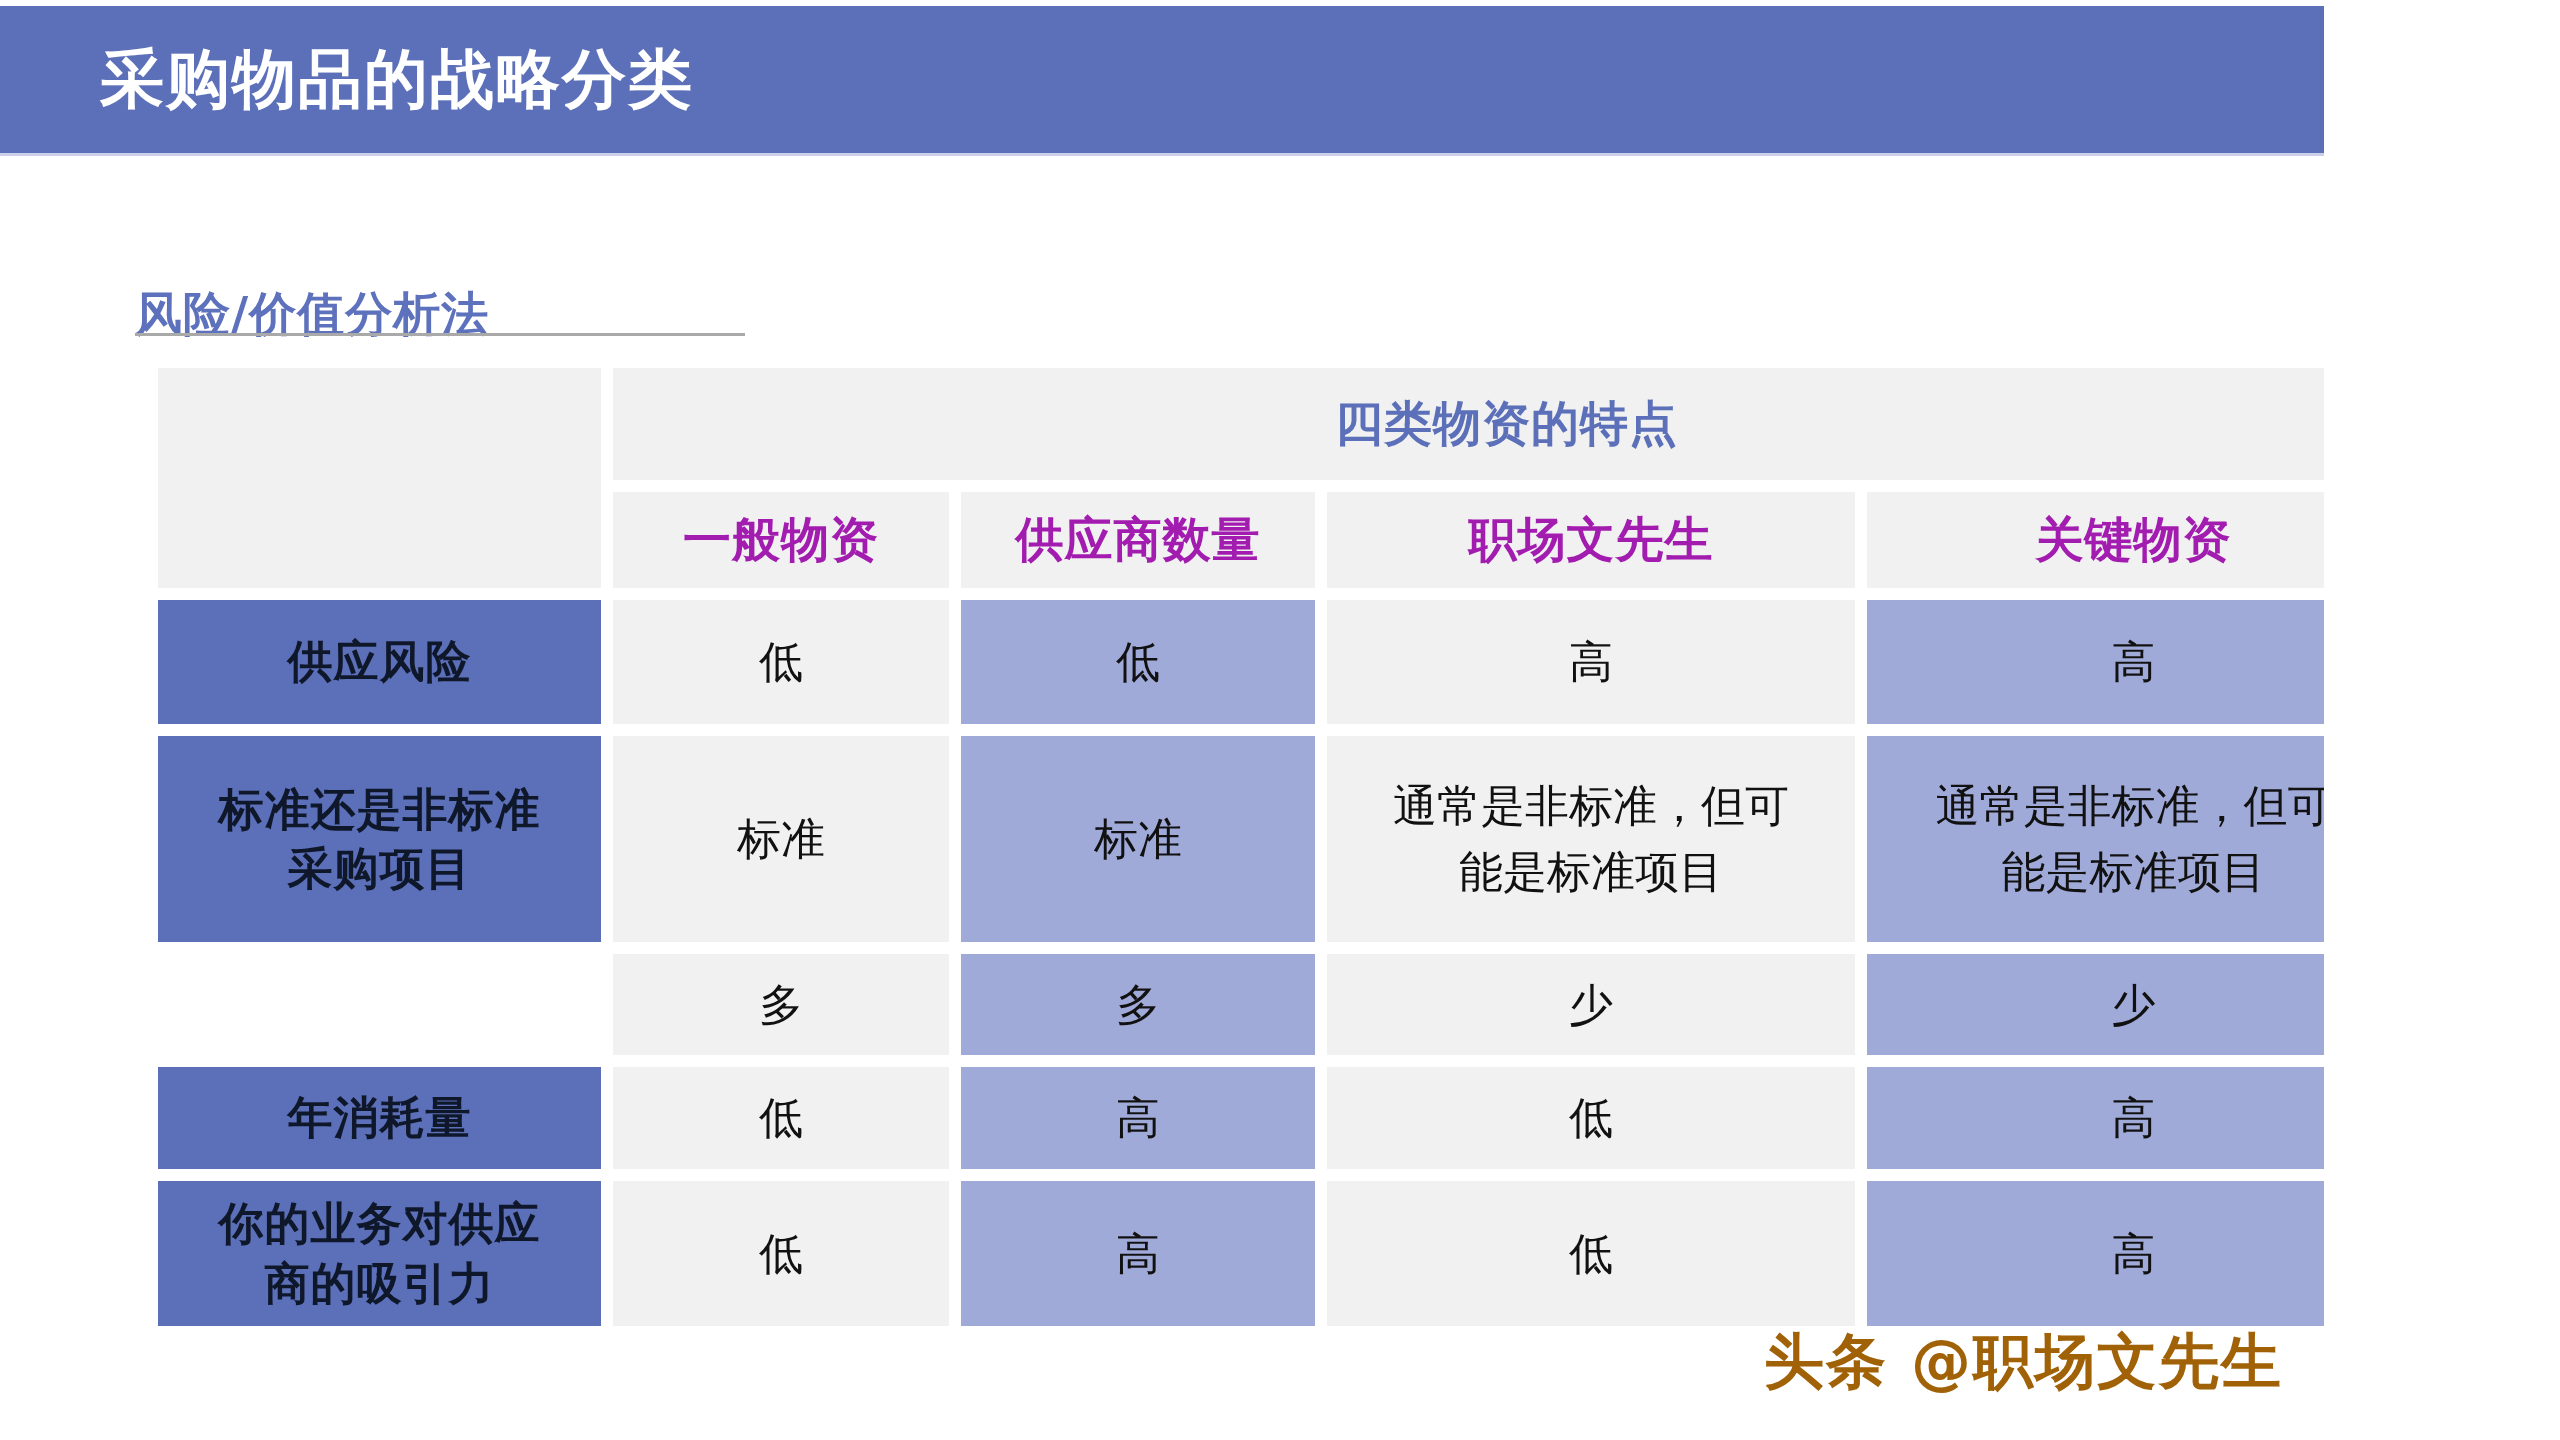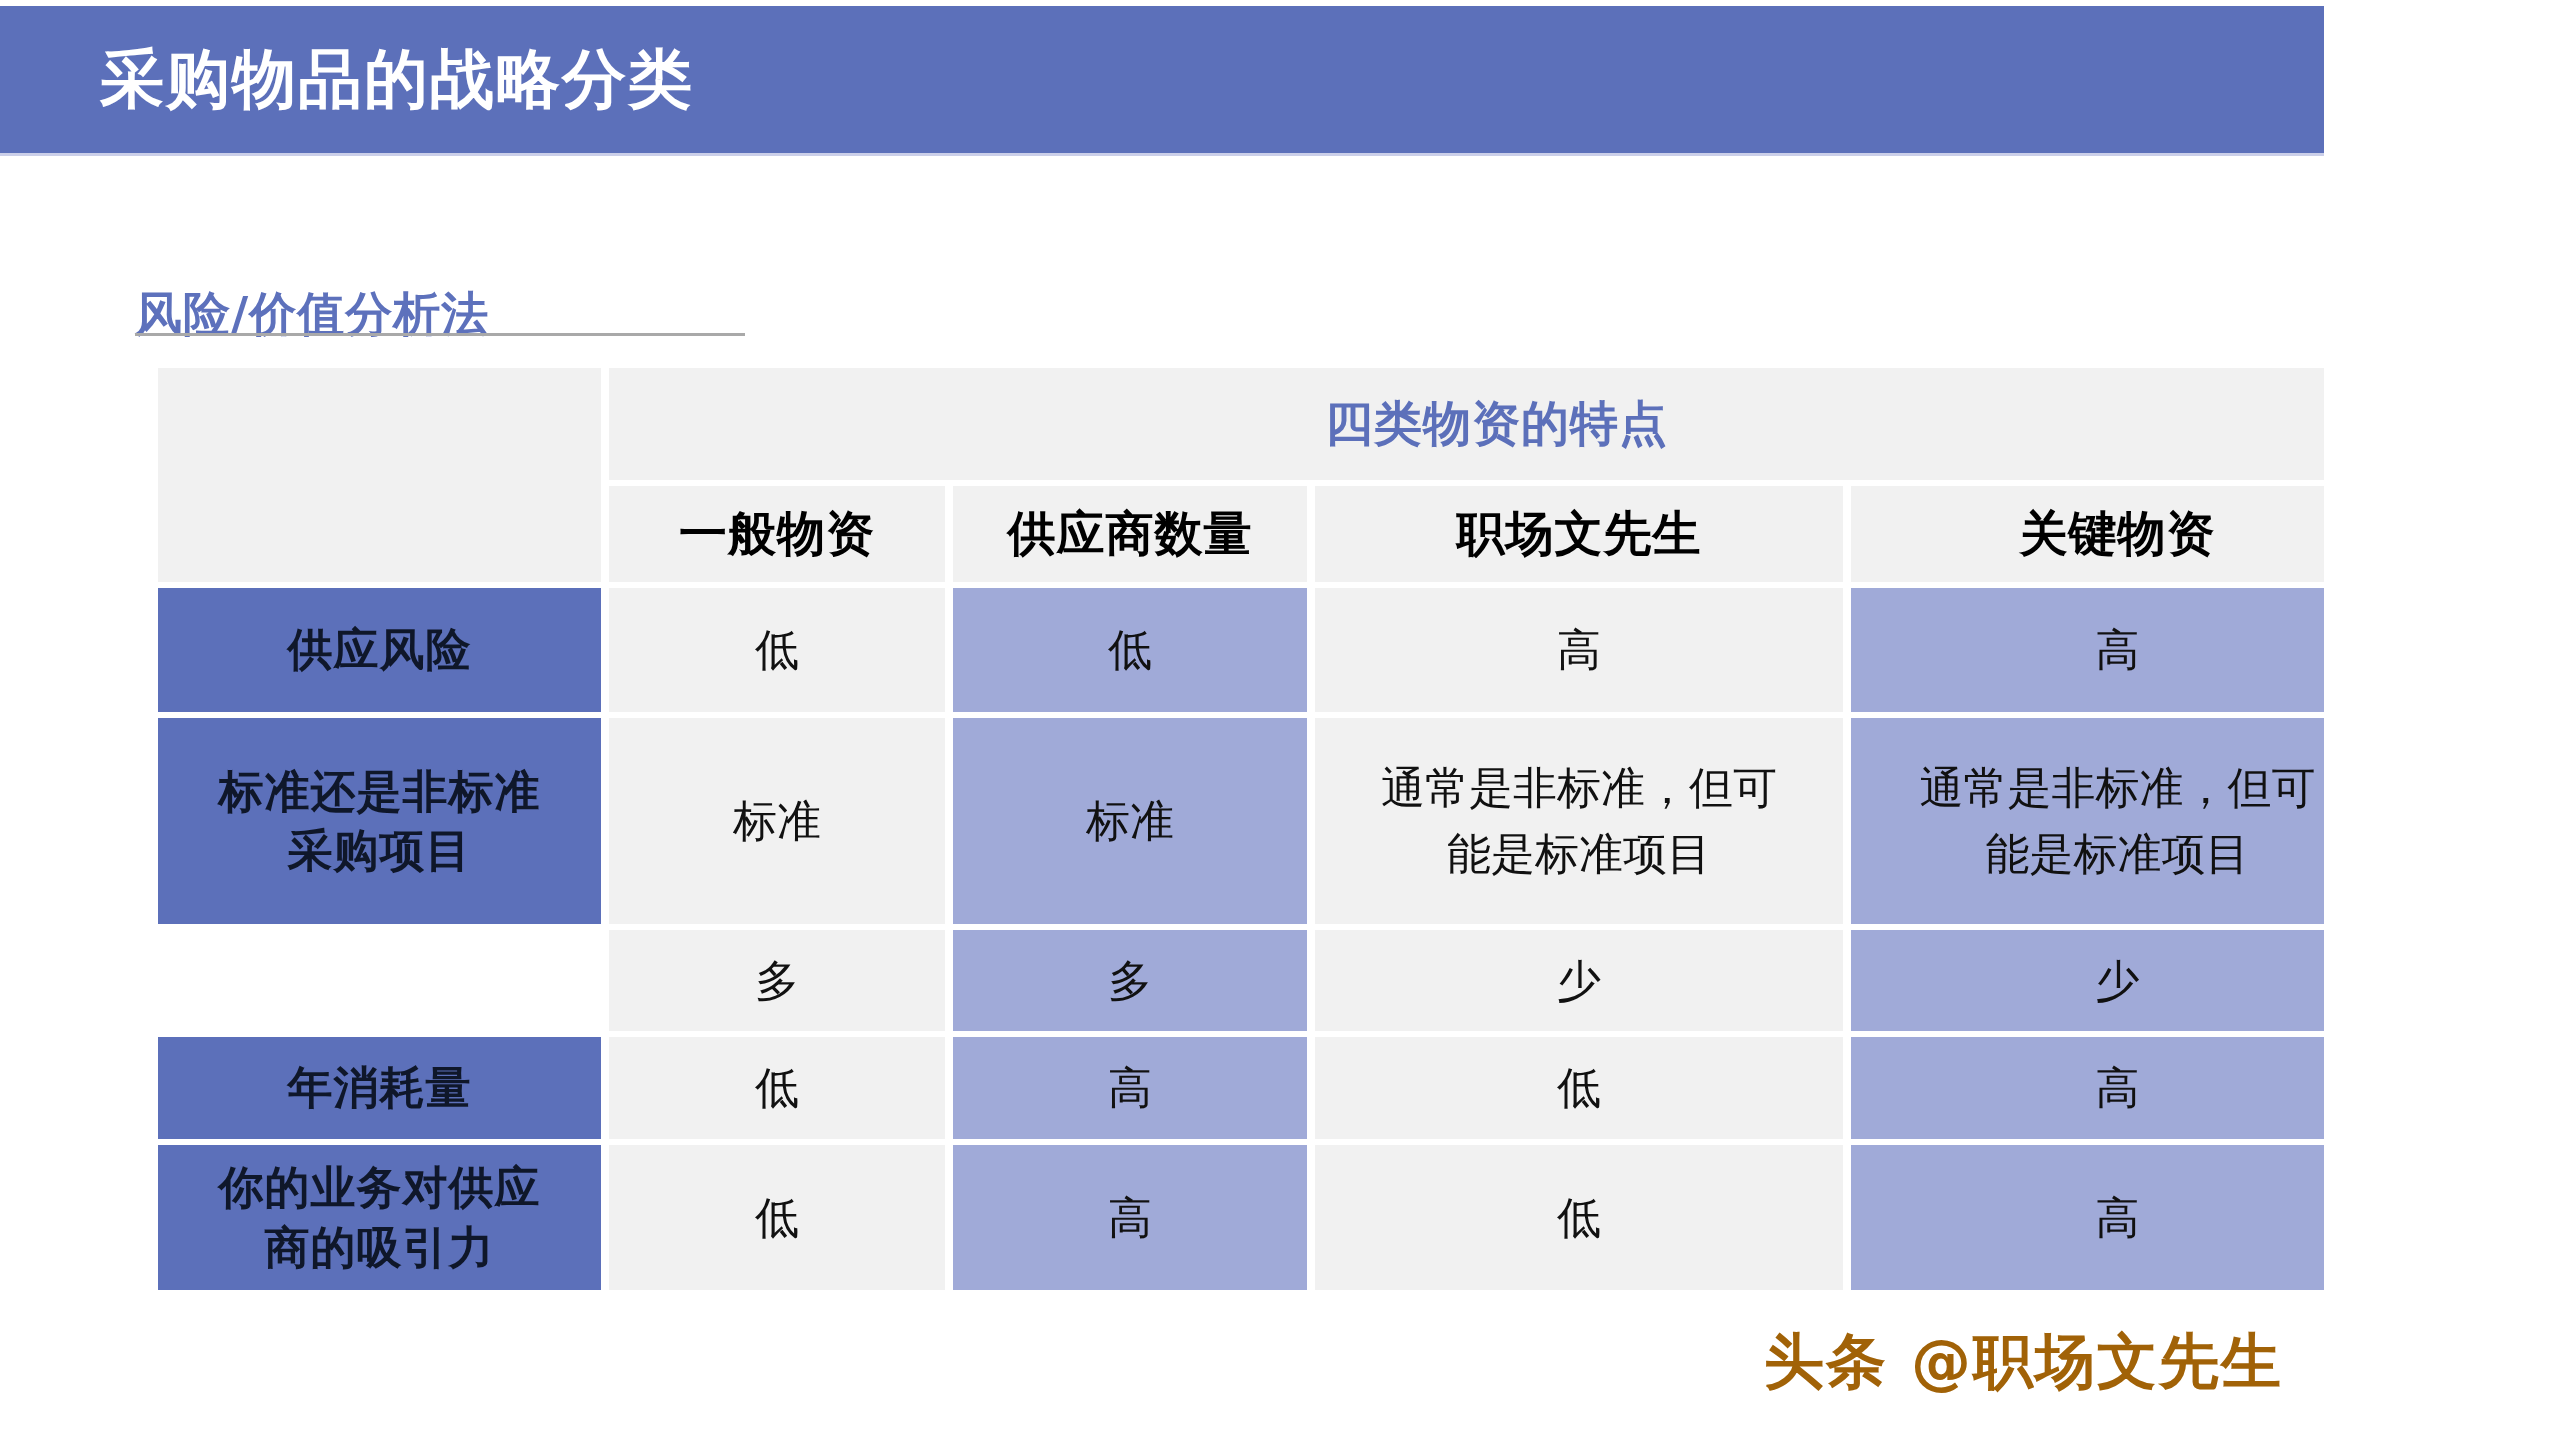--- a/index.html
+++ b/index.html
@@ -25,32 +25,33 @@
     position:absolute;left:135px;top:333px;width:610px;height:3px;background:#A9A9A9;
   }
   
   .table-grid{
     position:absolute;left:158px;top:368px;width:2226px;height:922px;
     display:grid;
     grid-template-columns:443px 336px 354px 528px 533px;
     grid-template-rows:112px 96px 124px 206px 101px 102px 145px;
     column-gap:8px;row-gap:6px;
     background:#ffffff;
+    gap:12px;
   }
   .cell{
     display:flex;align-items:center;justify-content:center;text-align:center;
   }
   .corner{grid-column:1;grid-row:1 / span 2;background:#F1F1F1;}
   .group-header{
     grid-column:2 / span 4;grid-row:1;background:#F1F1F1;
     color:#5C70BA;font-size:48px;font-weight:800;letter-spacing:1px;
   }
   .col-header{
     grid-row:2;background:#F1F1F1;
-    color:#000000;font-size:48px;font-weight:800;letter-spacing:1px;
+    color:#a21caf;font-size:48px;font-weight:800;letter-spacing:1px;
   }
   .row-header{
     grid-column:1;background:#5C70BA;color:#0f172a;
     font-size:45px;font-weight:800;line-height:1.32;letter-spacing:1px;
   }
   .row-header .inner{max-width:340px;word-break:break-all;}
   .data-cell{font-size:44px;color:#111111;line-height:1.5;}
   .data-cell .inner{max-width:430px;word-break:break-all;}
   .bg-gray{background:#F1F1F1;}
   .bg-purple{background:#A0AAD8;}

